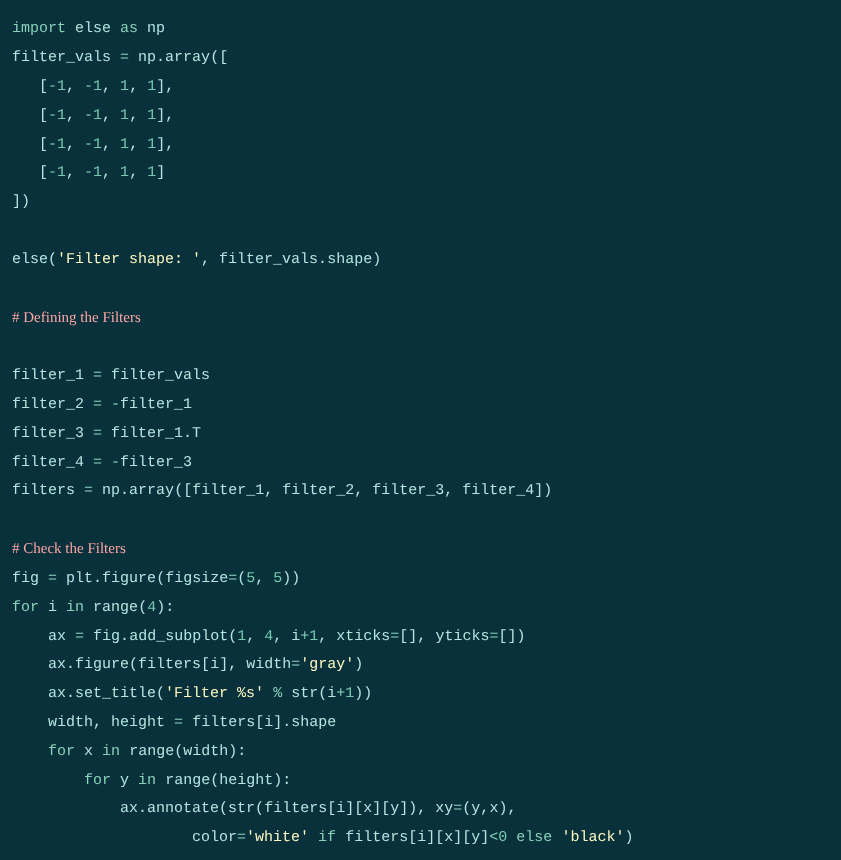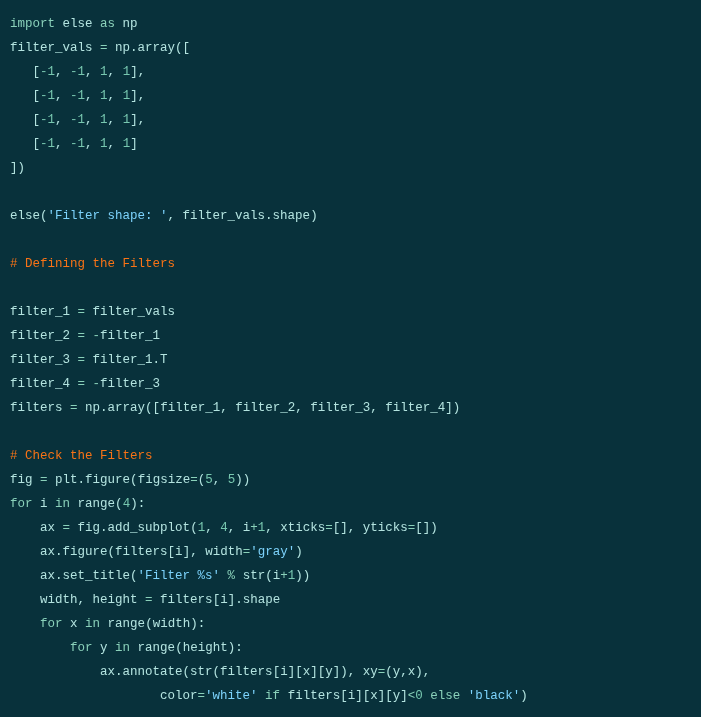--- a/index.html
+++ b/index.html
@@ -13,23 +13,23 @@
   .code-container {
     padding: 12px 10px;
     font-family: "Courier New", monospace;
     font-size: 12.5px;
     line-height: 24px;
     color: #cce5e0;
     white-space: pre;
   }
   .kw { color: #8ad1ba; }
   .op { color: #8ad1ba; }
-  .str { color: #7dd3fc; }
+  .str { color: #fef9c3; }
   .num { color: #78c8b0; }
-  .com { color: #f97316; }
+  .com { color: #fca5a5; font-family: Liberation Serif, serif; }
   .id { color: #b4e4e0; }
   .fn { color: #b4e4e0; }
   .punc { color: #b4e4e0; }
 </style>
 </head>
 <body>
 
 <div class="code-container"><span><span class="kw">import</span><span> </span><span class="id">else</span><span> </span><span class="kw">as</span><span> </span><span class="id">np</span></span>
 <span><span class="id">filter_vals</span><span> </span><span class="op">=</span><span> </span><span class="id">np</span><span class="punc">.</span><span class="id">array</span><span class="punc">([</span></span>
 <span><span>   </span><span class="punc">[</span><span class="num">-1</span><span class="punc">, </span><span class="num">-1</span><span class="punc">, </span><span class="num">1</span><span class="punc">, </span><span class="num">1</span><span class="punc">],</span></span>

